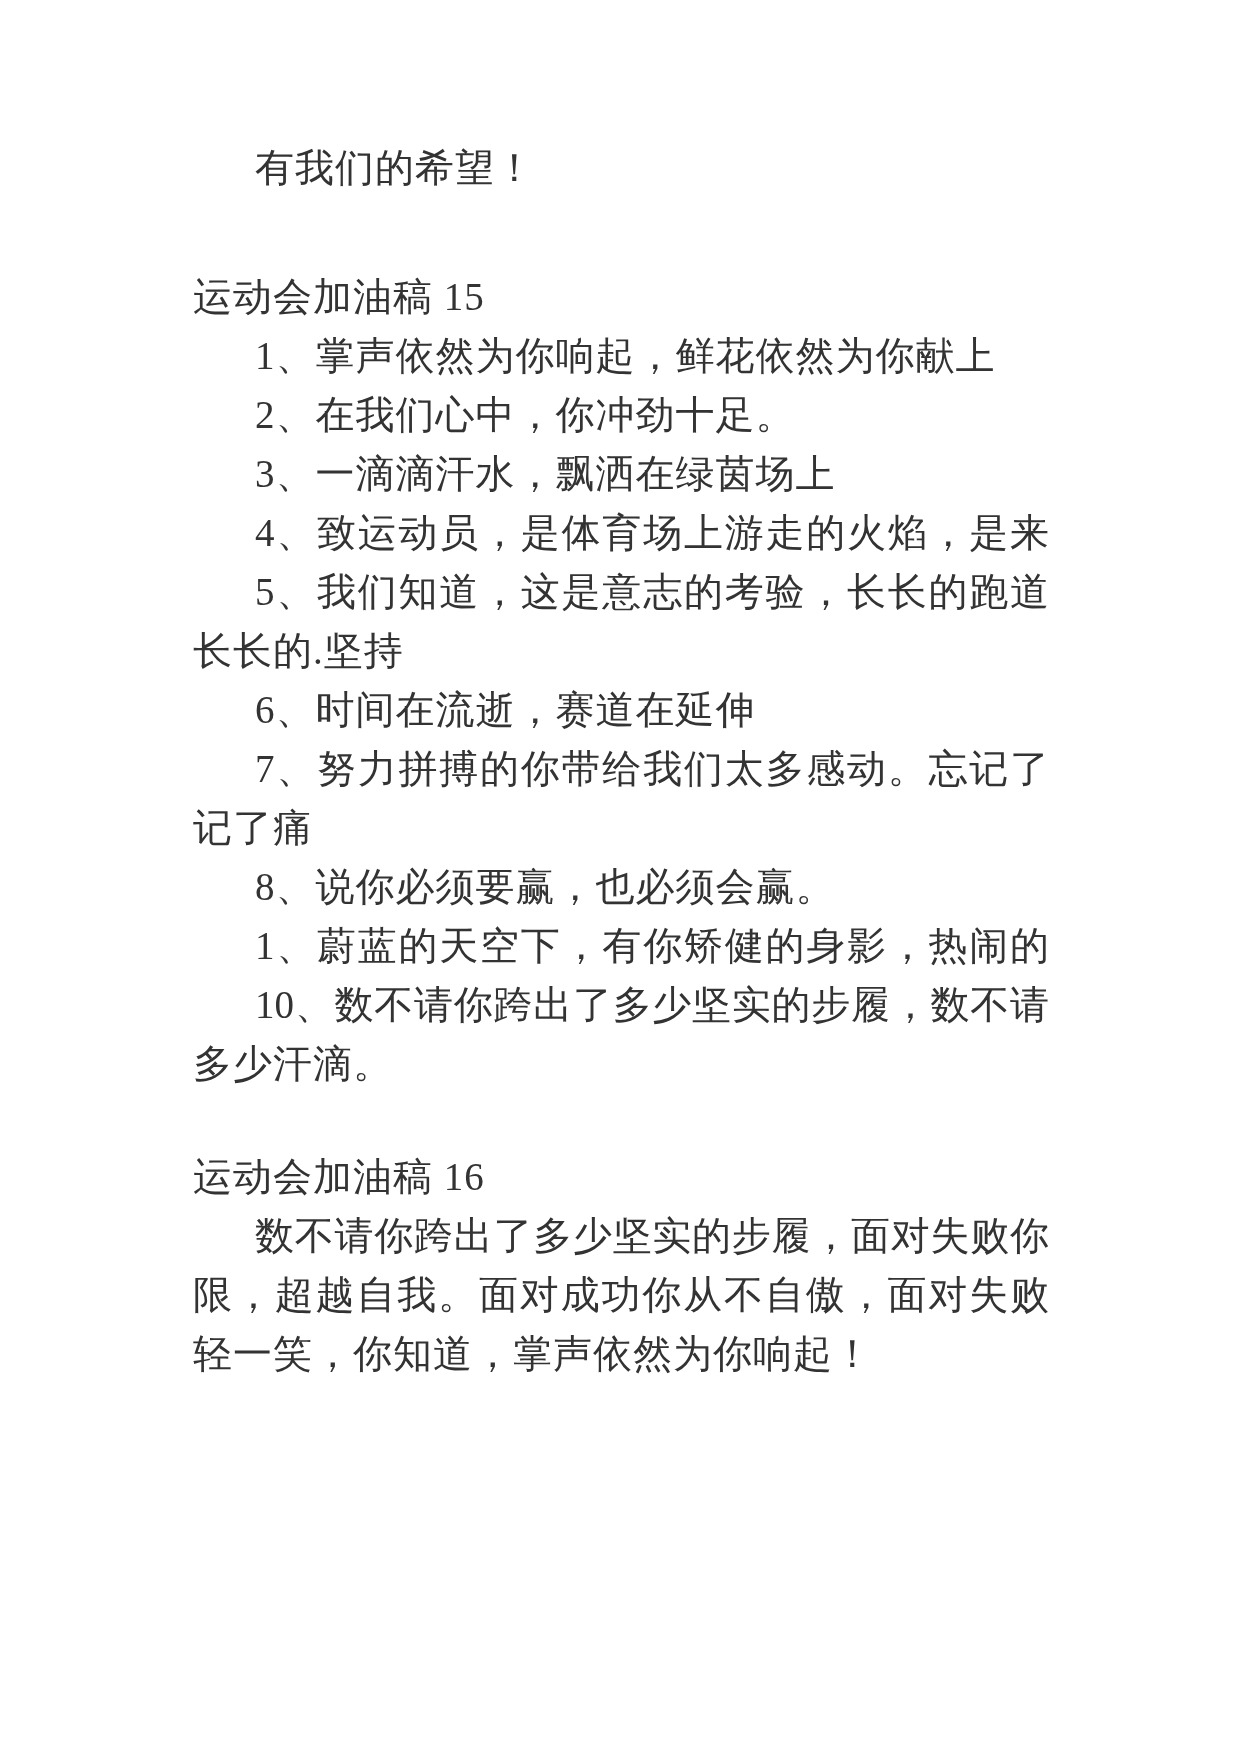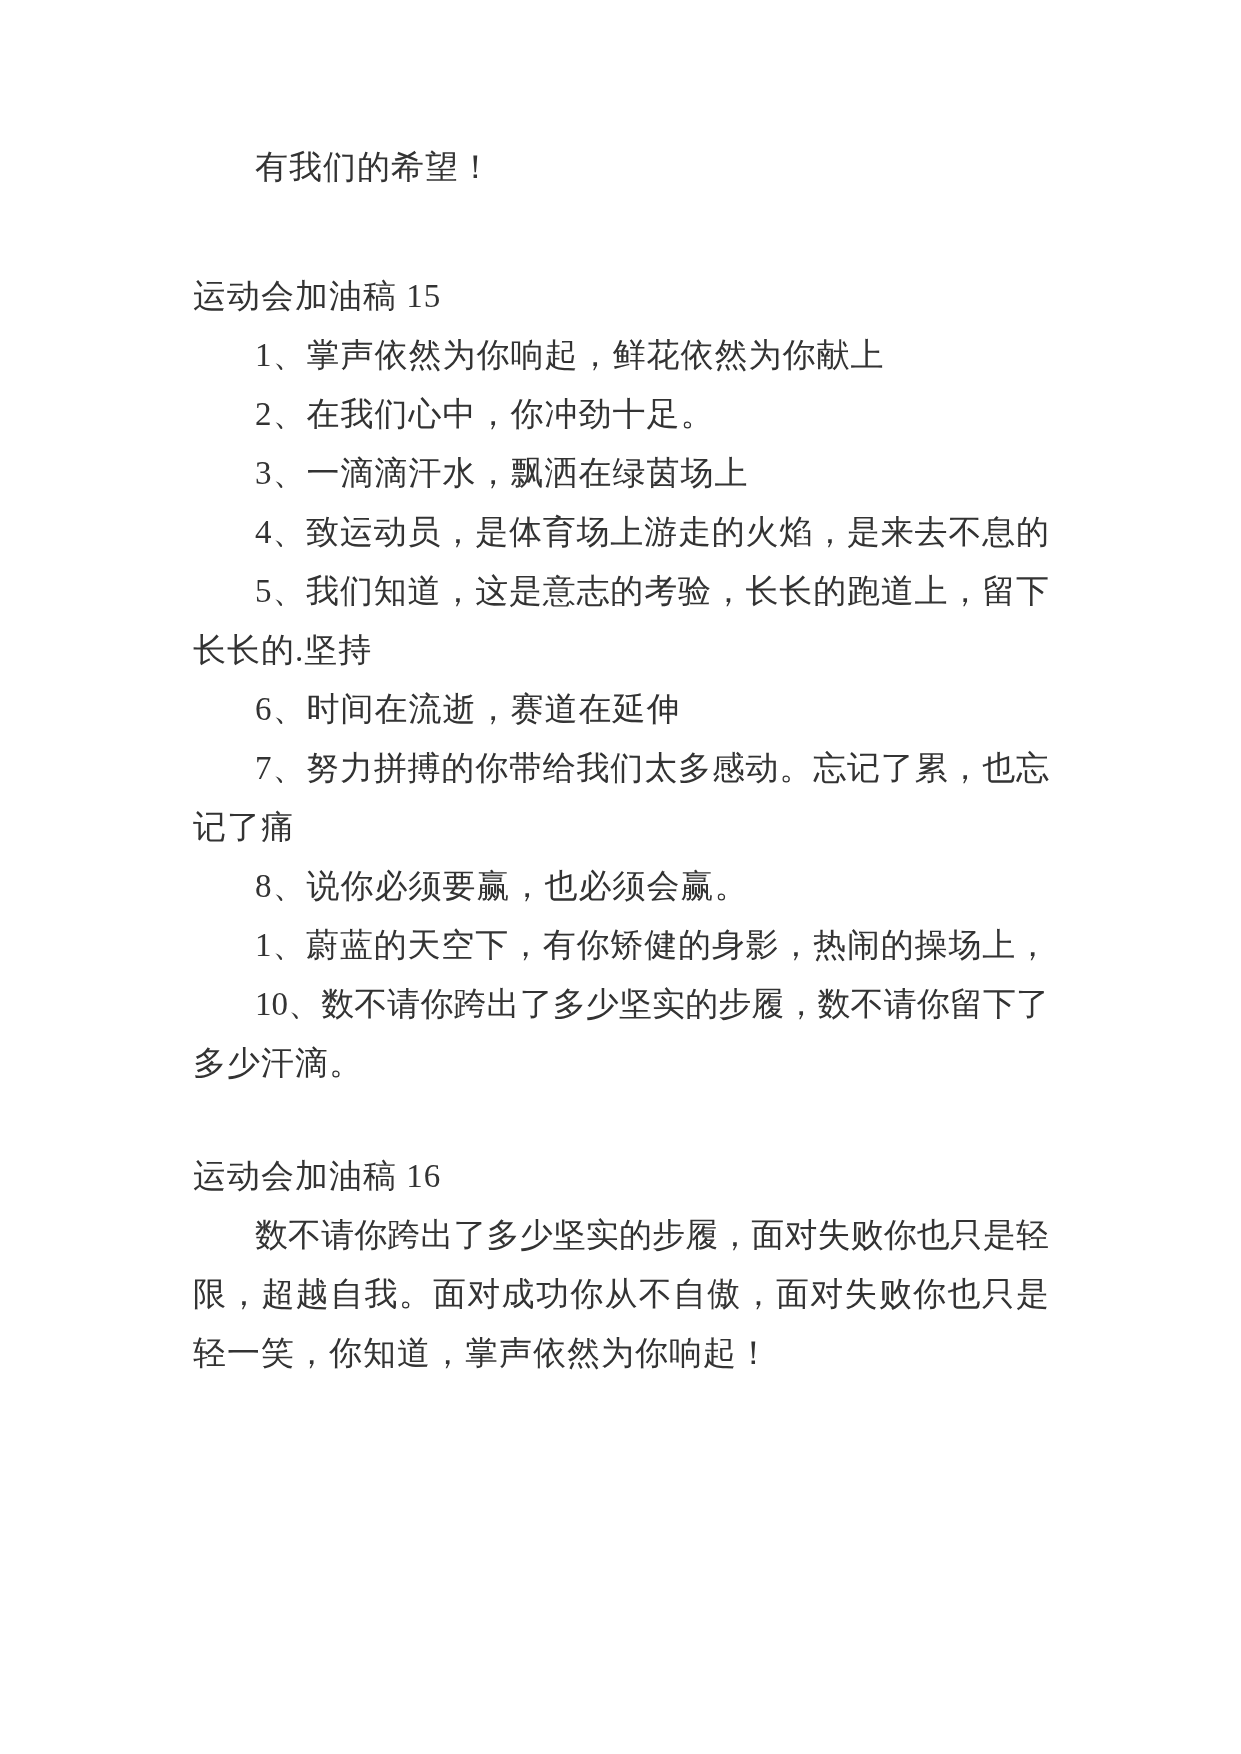--- a/index.html
+++ b/index.html
@@ -16,21 +16,21 @@
     overflow: hidden;
   }
   .doc {
     box-sizing: border-box;
     width: 1241px;
     padding: 138px 192px 0 193px;
   }
   .line {
     height: 59px;
     line-height: 59px;
-    font-size: 33px;
+    font-size: 39px;
     letter-spacing: 1px;
     white-space: nowrap;
     text-align: left;
   }
   .line.indent {
     text-indent: 62px;
   }
   .line.fill {
     white-space: normal;
     letter-spacing: 0;

